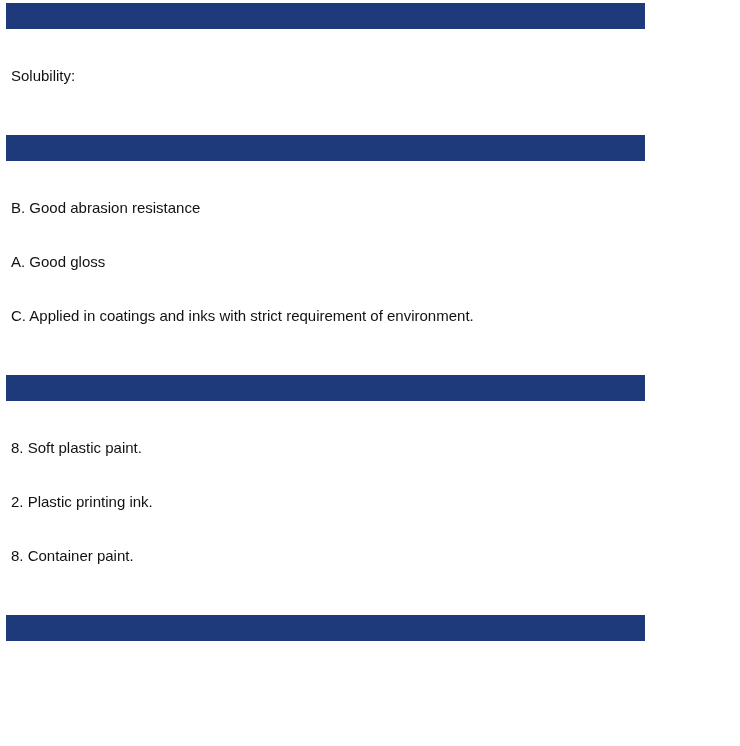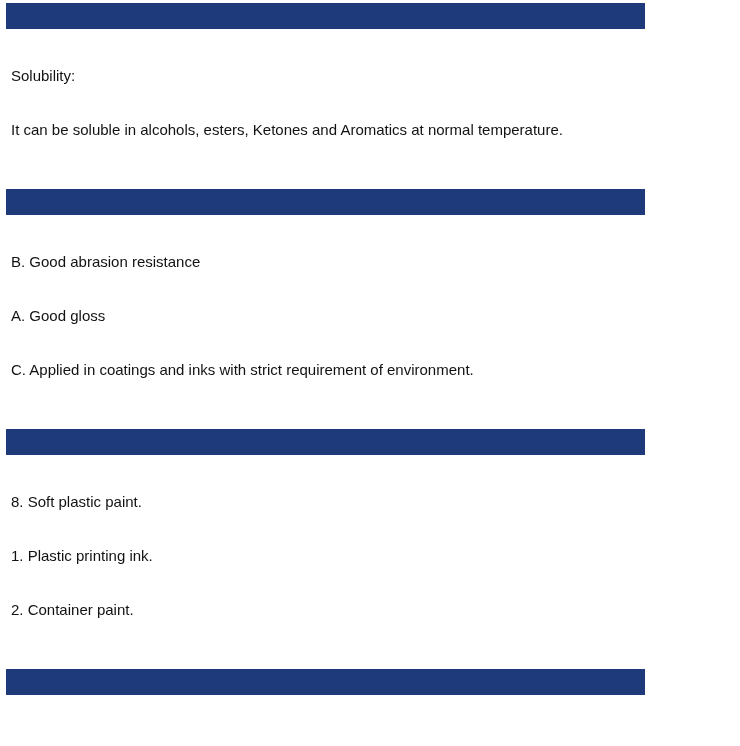--- a/index.html
+++ b/index.html
@@ -41,38 +41,37 @@
 </head>
 <body>
 
 <div class="page">
 
   <div class="bar">
     
   </div>
   <div class="txt">
     <p>Solubility:</p>
-    <p>It can be soluble in alcohols, esters, Ketones and Aromatics at normal temperature.</p>
   </div>
 
   <div class="bar gap14">
     
   </div>
   <div class="txt">
     <p>B. Good abrasion resistance</p>
     <p>A. Good gloss</p>
     <p>C. Applied in coatings and inks with strict requirement of environment.</p>
   </div>
 
   <div class="bar gap14">
     
   </div>
   <div class="txt">
     <p>8. Soft plastic paint.</p>
-    <p>1. Plastic printing ink.</p>
-    <p>2. Container paint.</p>
+    <p>2. Plastic printing ink.</p>
+    <p>8. Container paint.</p>
   </div>
 
   <div class="bar gap14">
     
   </div>
 
 </div>
 
 </body></html>

